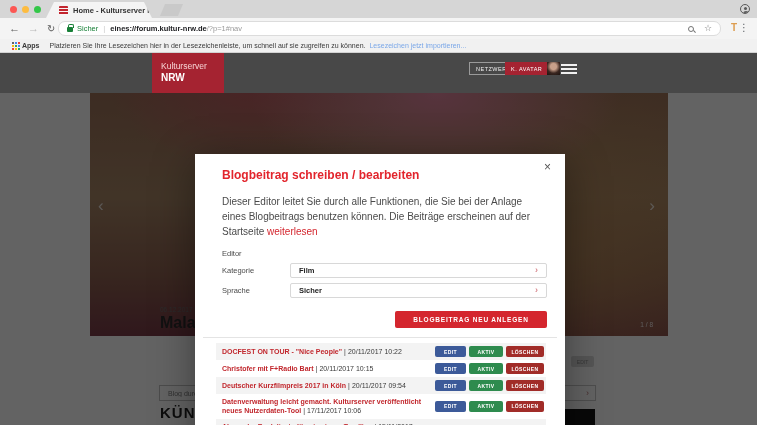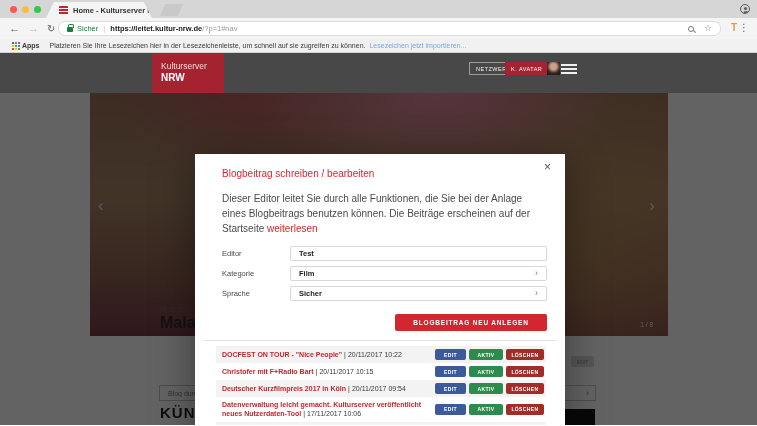--- a/index.html
+++ b/index.html
@@ -98,21 +98,21 @@
           border-radius:2px; font-size:5px; color:#8a8a8a; display:flex; align-items:center; justify-content:center; }
   .arrow-box { position:absolute; left:520px; top:332px; width:76px; height:16px; background:#fff;
           border:1px solid #c6c6c6; display:flex; align-items:center; justify-content:flex-end;
           padding-right:6px; color:#b07070; font-size:9px; }
   .black-box { position:absolute; left:558px; top:356px; width:37px; height:20px; background:#0a0a0a; }
   .dim { position:absolute; inset:0; background:rgba(8,8,8,.63); z-index:20; }
   
   .modal { position:absolute; left:195px; top:101px; width:370px; background:#fff; z-index:40;
            box-shadow:0 8px 40px rgba(0,0,0,.4); padding-bottom:10px; }
   .m-close { position:absolute; right:14px; top:7px; font-size:12px; color:#555; line-height:1; }
-  .m-title { margin:14px 27px 12px; font-size:10px; font-weight:normal; color:#e2242c; }
+  .m-title { margin:14px 27px 12px; font-size:12px; font-weight:bold; color:#e2242c; }
   .m-desc { margin:9px 20px 0 27px; font-size:10px; line-height:1.5; color:#4a4a4a; }
   .m-link { color:#d4262e; }
   .m-form { margin-top:10px; }
   .frow { display:flex; align-items:center; margin:0 18px 5px 27px; }
   .flabel { width:68px; font-size:7.5px; color:#4a4a4a; flex-shrink:0; }
   .fbox { flex:1; height:15px; border:1px solid #d8d8d8; border-radius:2px; background:#fff;
           display:flex; align-items:center; padding:0 8px; font-size:7.5px; font-weight:bold; color:#222;
           font-family:"Liberation Sans","DejaVu Sans",sans-serif; width:100%; }
   input.fbox { outline:none; }
   .fchev { margin-left:auto; color:#d98a90; font-size:9px; line-height:1; }
@@ -151,21 +151,21 @@
 </div>
 
 <div class="toolbar">
   <span class="nav-ico back">←</span>
   <span class="nav-ico fwd">→</span>
   <span class="nav-ico reload">↻</span>
   <div class="urlbar">
     <span class="lock"></span>
     <span class="sicher">Sicher</span>
     <span class="url-sep">|</span>
-    <span class="url-host">https://leitet.kultur-nrw.de</span>
+    <span class="url-host">eines://forum.kultur-nrw.de</span>
     <span class="url-path">/?p=1#nav</span>
     <span class="url-spacer"></span>
     <span class="mag"></span>
     <span class="star">☆</span>
   </div>
   <span class="ext">T</span>
   <span class="dots">⋮</span>
 </div>
 
 <div class="bookmarks">
@@ -213,21 +213,20 @@
   <div class="dim"></div>
 
   <div class="modal">
     <span class="m-close">×</span>
     <div class="m-title">Blogbeitrag schreiben / bearbeiten</div>
     <div class="m-desc"><span>Dieser Editor leitet Sie durch alle Funktionen, die Sie bei der Anlage eines Blogbeitrags benutzen können. Die Beiträge erscheinen auf der Startseite</span> <span class="m-link">weiterlesen</span></div>
 
     <div class="m-form">
       <div class="frow">
         <span class="flabel">Editor</span>
-        <input class="fbox" value="Test" style="">
       </div>
       <div class="frow">
         <span class="flabel">Kategorie</span>
         <div class="fbox">
           <span>Film</span>
           <span class="fchev">›</span>
         </div>
       </div>
       <div class="frow">
         <span class="flabel">Sprache</span>

